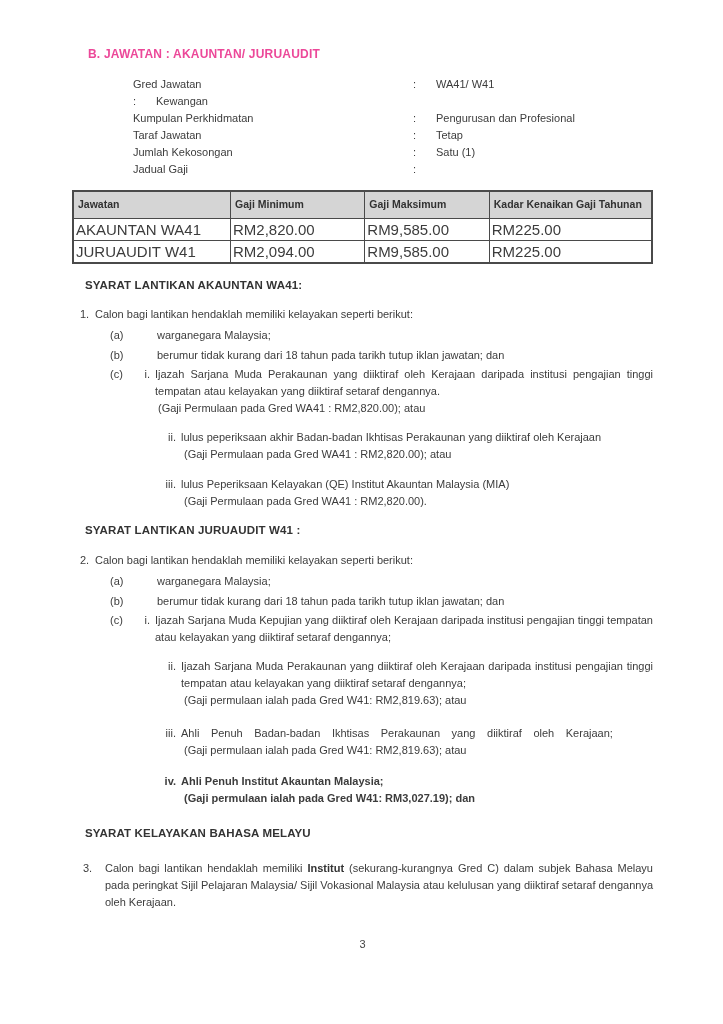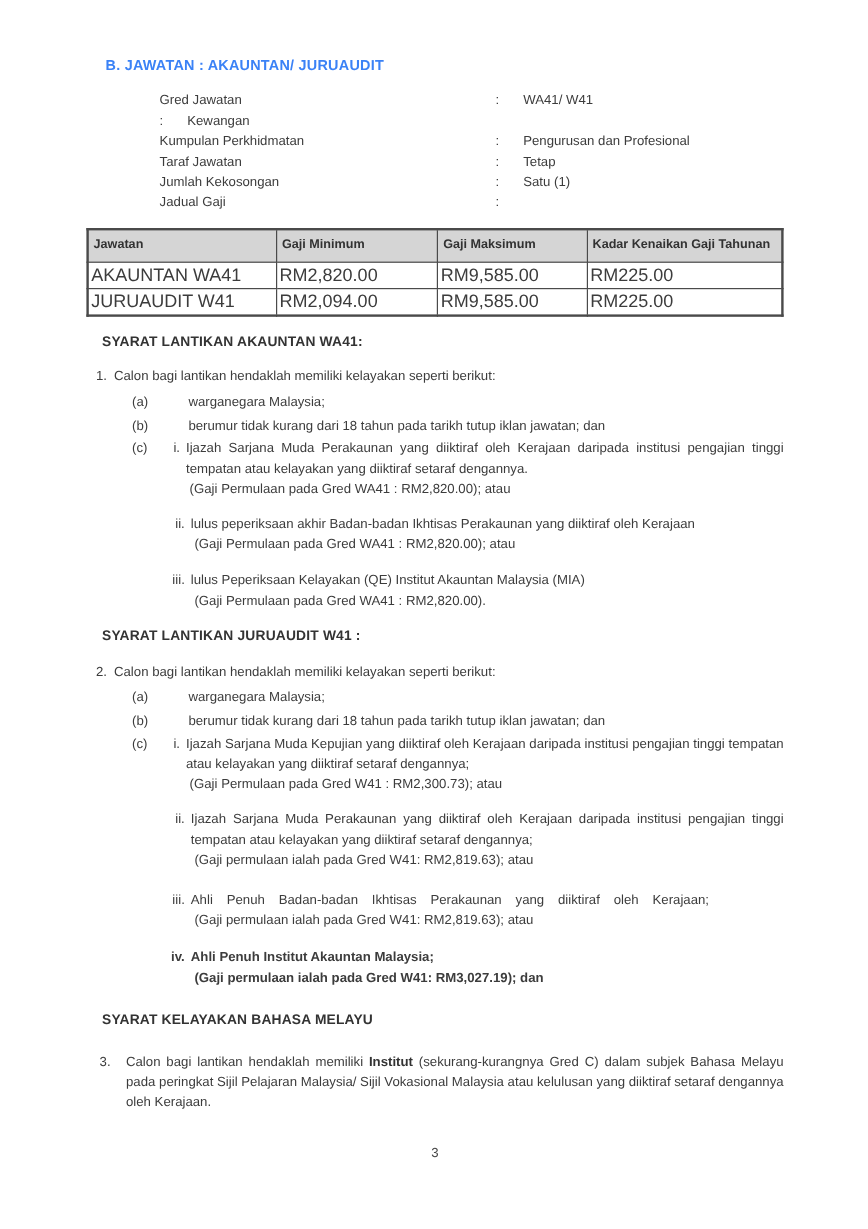--- a/index.html
+++ b/index.html
@@ -16,21 +16,21 @@
     color: #3c3c3c;
     -webkit-font-smoothing: antialiased;
   }
 
   
   .doc-title {
     margin: 0 0 14px 16px;
     font-size: 12px;
     font-weight: bold;
     line-height: 16px;
-    color: #3b82f6;
+    color: #ec4899;
     letter-spacing: 0.2px;
   }
 
   
   .details { margin-left: 13px; }
   .detail-row { display: flex; line-height: 17px; margin-left: 48px; }
   .d-label { width: 280px; flex: none; }
   .d-colon { width: 23px; flex: none; }
   .d-value { flex: 1; }
 
@@ -89,21 +89,21 @@
   .sub.first { margin-top: 4px; }
   .sub-label { width: 47px; flex: none; }
   .sub-text { flex: 1; }
 
   
   .c-row { display: flex; margin: 2px 0 0 38px; line-height: 17px; }
   .c-row .sub-label { width: 24px; }
 
   
   .citem { display: flex; flex: 1; line-height: 17px; }
-  .citem.standalone { margin-left: 66px; }
+  .citem.standalone { margin-left: 88px; }
   .gap12 { margin-top: 12px; }
   .gap13 { margin-top: 13px; }
   .gap14 { margin-top: 14px; font-weight: bold; }
   .gap16 { margin-top: 16px; }
   .roman { width: 16px; flex: none; text-align: right; padding-right: 5px; }
   .citem-body { flex: 1; }
   .citem-text { margin: 0; text-align: justify; }
   .citem-text.spread { word-spacing: 8.5px; }
   .citem-note { margin: 0; padding-left: 3px; }
 
@@ -244,21 +244,20 @@
     <span class="sub-label">(b)</span>
     <span class="sub-text">berumur tidak kurang dari 18 tahun pada tarikh tutup iklan jawatan; dan</span>
   </div>
 
   <div class="c-row">
     <span class="sub-label">(c)</span>
     <div class="citem">
       <span class="roman">i.</span>
       <div class="citem-body">
         <p class="citem-text">Ijazah Sarjana Muda Kepujian yang diiktiraf oleh Kerajaan daripada institusi pengajian tinggi tempatan atau kelayakan yang diiktiraf setaraf dengannya;</p>
-        <p class="citem-note">(Gaji Permulaan pada Gred W41 : RM2,300.73); atau</p>
       </div>
     </div>
   </div>
 
   <div class="citem standalone gap12">
     <span class="roman">ii.</span>
     <div class="citem-body">
       <p class="citem-text">Ijazah Sarjana Muda Perakaunan yang diiktiraf oleh Kerajaan daripada institusi pengajian tinggi tempatan atau kelayakan yang diiktiraf setaraf dengannya;</p>
       <p class="citem-note">(Gaji permulaan ialah pada Gred W41: RM2,819.63); atau</p>
     </div>

